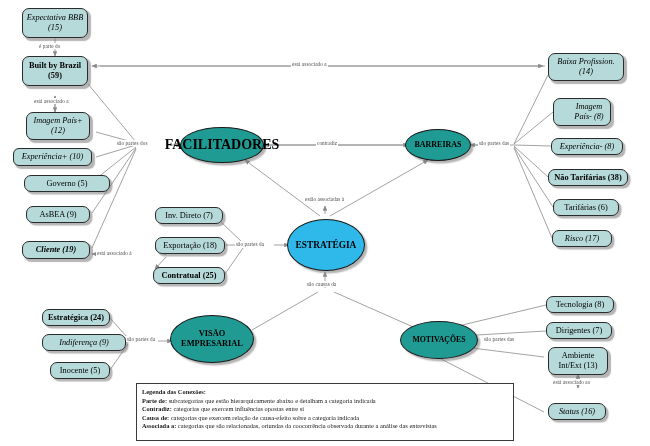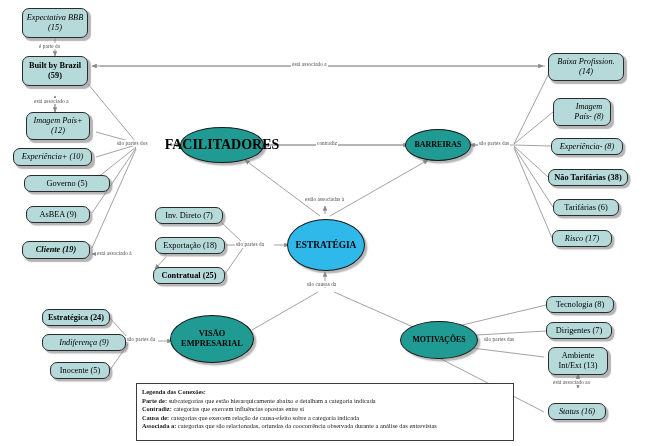--- a/index.html
+++ b/index.html
@@ -158,21 +158,21 @@
   </div>
 
   <div class="node b" style="left:22px;top:56px;width:66px;height:30px;">
     <span>Built by Brazil (59)</span>
   </div>
 
   <div class="node i" style="left:26px;top:112px;width:64px;height:28px;">
     <span>Imagem País+ (12)</span>
   </div>
 
-  <div class="node i" style="left:13px;top:148px;width:79px;height:18px;">
+  <div class="node i" style="left:13px;top:148px;width:79px;height:18px;border-radius:6px;">
     <span>Experiência+ (10)</span>
   </div>
 
   <div class="node" style="left:24px;top:175px;width:86px;height:17px;">
     <span>Governo (5)</span>
   </div>
 
   <div class="node" style="left:26px;top:206px;width:64px;height:17px;">
     <span>AsBEA (9)</span>
   </div>

